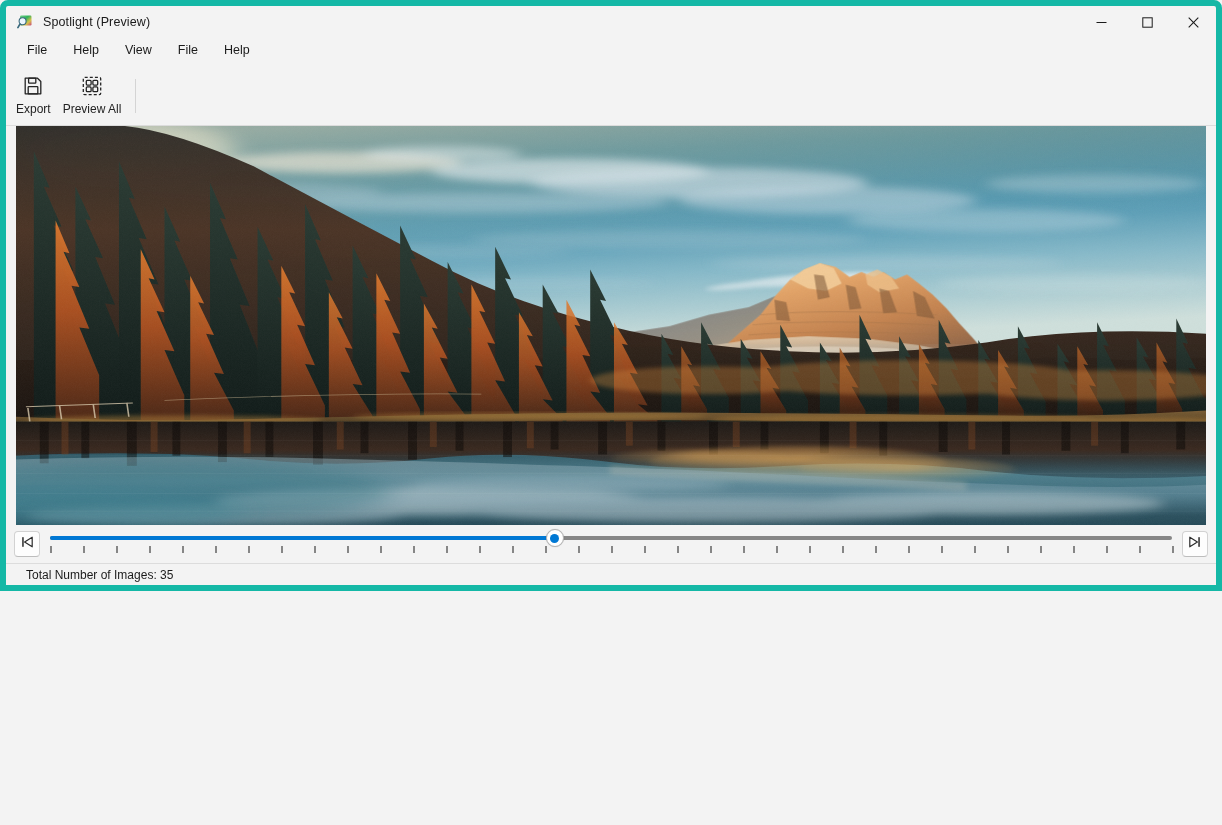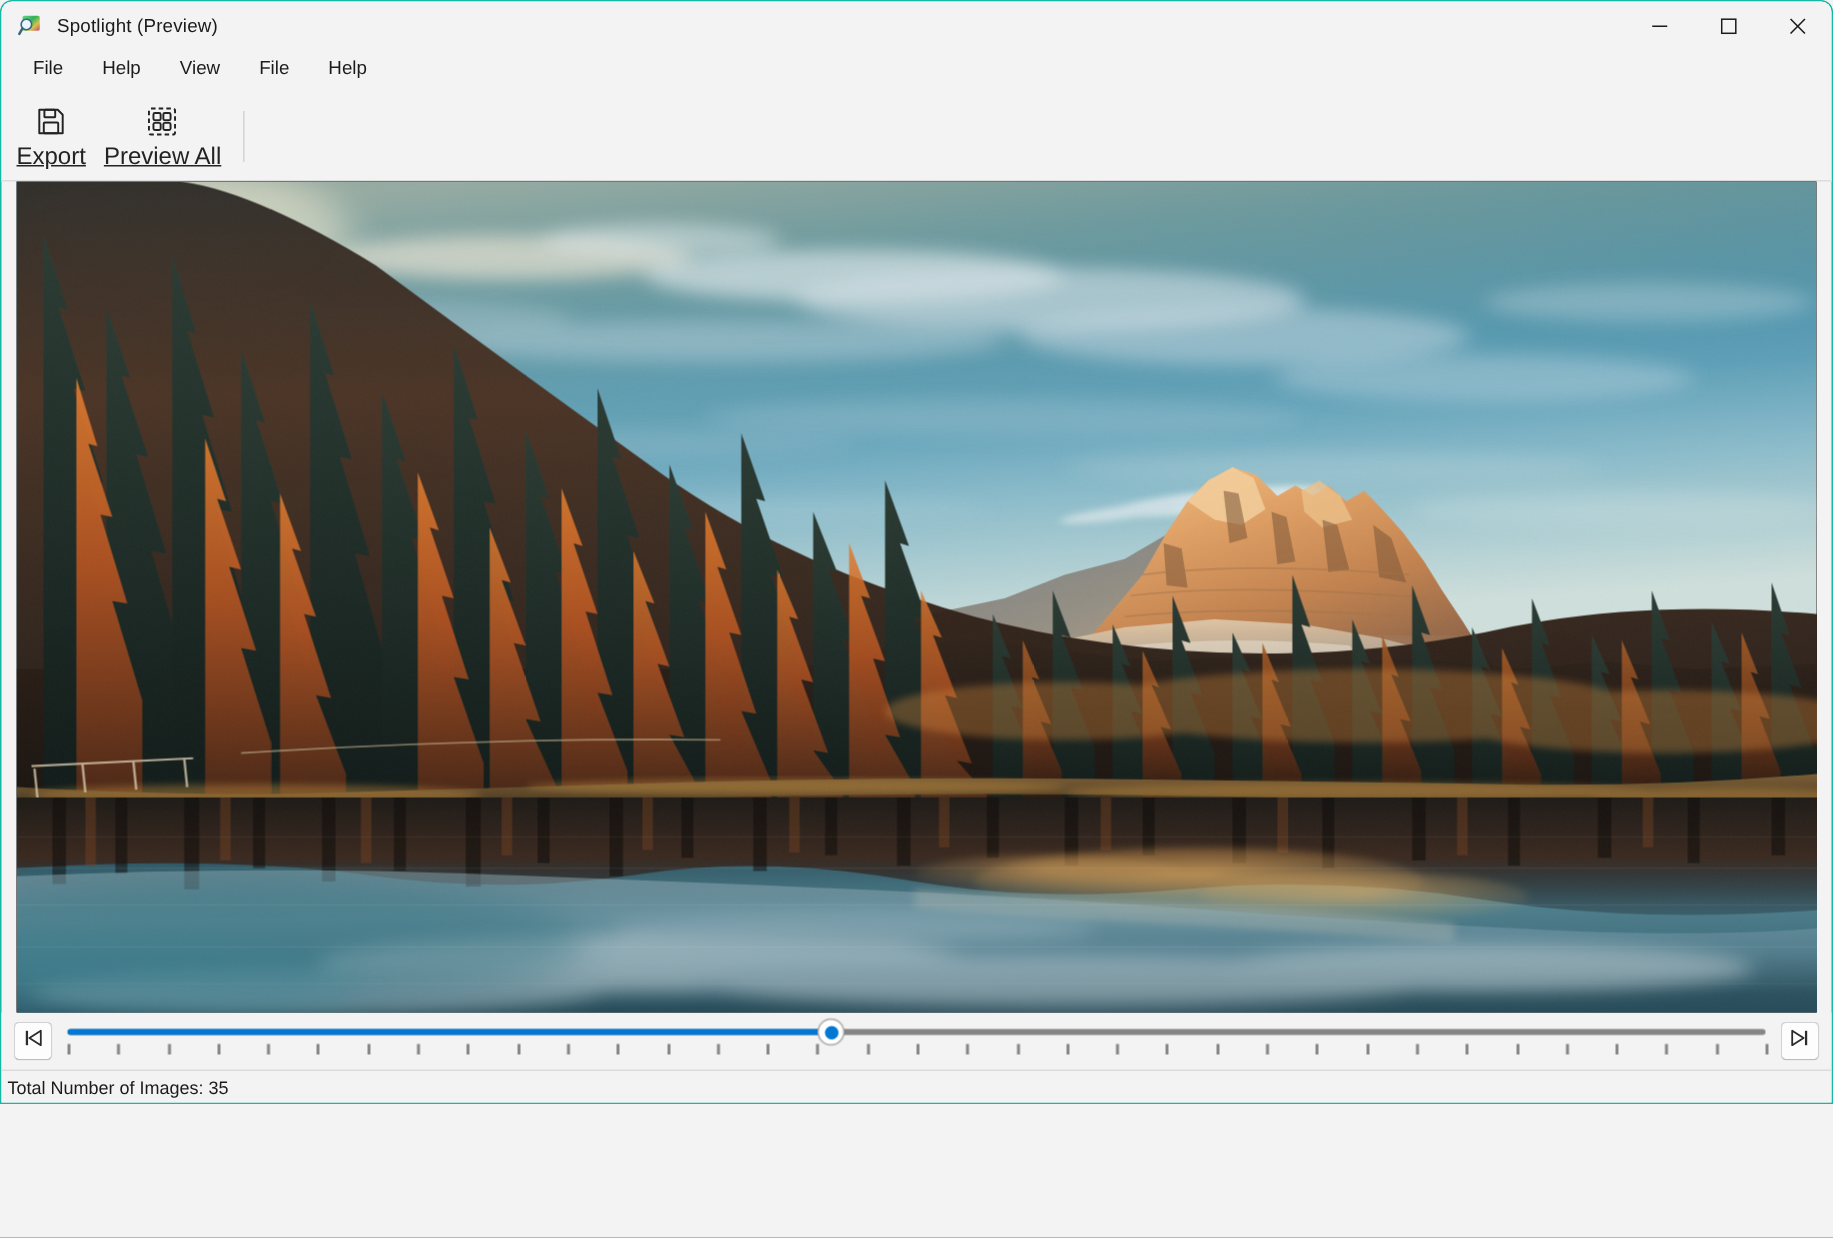--- a/index.html
+++ b/index.html
@@ -3,24 +3,24 @@
 <meta charset="utf-8">
 <style>
   * { box-sizing: border-box; margin: 0; padding: 0; }
   html, body {
     width: 1222px; height: 825px;
     font-family: "Liberation Sans", sans-serif;
     background: #f3f3f3;
     overflow: hidden;
   }
   .window {
-    width: 1222px; height: 736px;
+    width: 1222px; height: 591px;
     display: flex; flex-direction: column;
     background: #f3f3f3;
-    border: 1px solid #14b8a6;
+    border: 6px solid #14b8a6;
     border-radius: 8px 8px 0 0;
     position: relative;
   }
 
   
   .titlebar {
     height: 32px; flex: 0 0 32px;
     display: flex; align-items: center;
     background: #f3f3f3;
     border-radius: 7px 7px 0 0;
@@ -69,21 +69,21 @@
   }
   .tbtn {
     display: flex; flex-direction: column;
     align-items: center; justify-content: center;
     min-width: 44px; height: 54px;
     padding: 2px 6px 3px 6px;
     border-radius: 4px;
     gap: 3px;
   }
   .tbtn .ic { height: 26px; display: flex; align-items: center; justify-content: center; }
-  .tbtn .lbl { font-size: 16px; color: #232323; white-space: nowrap; line-height: 15px; text-decoration: underline; }
+  .tbtn .lbl { font-size: 12px; color: #232323; white-space: nowrap; line-height: 15px; }
   .tb-sep {
     width: 1px; height: 34px;
     background: #d4d4d4;
     margin: 0 9px 0 8px;
   }
 
   
   .viewer {
     flex: 1 1 auto;
     margin: 0 10px;
@@ -149,21 +149,21 @@
     width: 9px; height: 9px; border-radius: 50%;
     background: #0078d4;
   }
 
   
   .statusbar {
     height: 22px; flex: 0 0 22px;
     display: flex; align-items: center;
     border-top: 1px solid #dcdcdc;
     background: #f3f3f3;
-    padding-left: 4px;
+    padding-left: 20px;
   }
   .status-text { font-size: 12px; color: #1b1b1b; }
 </style>
 </head>
 <body>
 
 <div class="window">
 
   <div class="titlebar">
     <div class="app-icon">

